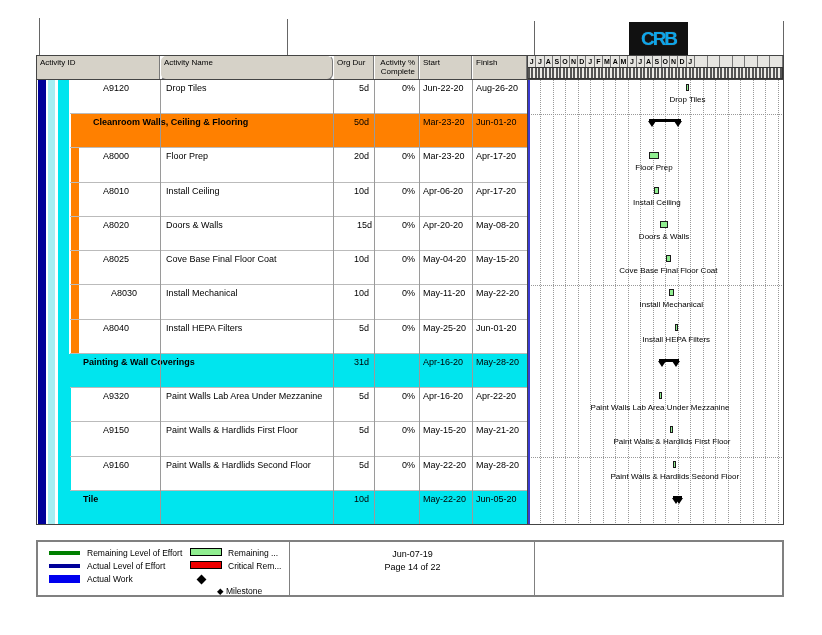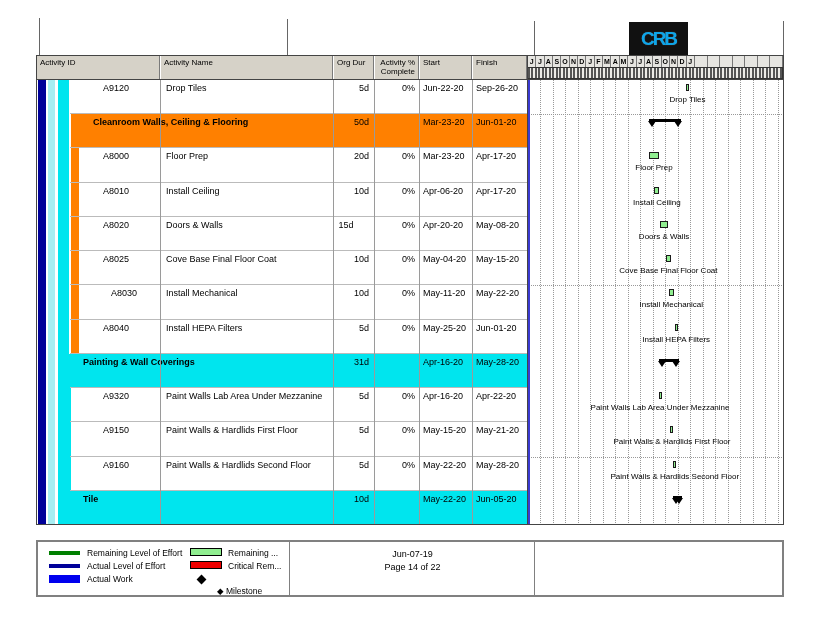--- a/index.html
+++ b/index.html
@@ -65,21 +65,21 @@
   <div class="vline" style="left:39px;top:18px;height:37px;"></div>
   <div class="vline" style="left:287px;top:19px;height:36px;"></div>
   <div class="vline" style="left:534px;top:21px;height:34px;"></div>
   <div class="vline" style="left:783px;top:21px;height:34px;"></div>
 
   <div id="logo">
     <span>CRB</span>
   </div>
 
   <div class="hcell" style="left:36px;width:124px;">Activity ID</div>
-  <div class="hcell" style="left:160px;width:173px;">Activity Name</div>
+  <div class="hcell" style="left:160px;width:173px;border-radius:6px;">Activity Name</div>
   <div class="hcell" style="left:333px;width:41px;">Org Dur</div>
   <div class="hcell right" style="left:374px;width:45px;">Activity % Complete</div>
   <div class="hcell" style="left:419px;width:53px;">Start</div>
   <div class="hcell" style="left:472px;width:55px;">Finish</div>
 
   <div class="abs" style="left:527px;top:55px;width:257px;height:25px;background:#efeeea;"></div>
   <div id="timeline-letters">
       <div class="tl-cell" style="position: absolute; left: 528px; width: 8.35px;">J</div>
       <div class="tl-cell" style="position: absolute; left: 536.35px; width: 8.35px;">J</div>
       <div class="tl-cell" style="position: absolute; left: 544.7px; width: 8.35px;">A</div>
@@ -114,21 +114,21 @@
       <div class="row" style="left: 36px; top: 80px; width: 491px; height: 34.2307px;">
         <div class="strip navy" style="left: 2px; width: 8px;"></div>
         <div class="strip pale" style="left: 12px; width: 7px;"></div>
         <div class="strip cyan" style="left: 22px; width: 11px;"></div>
         <div class="rowline"></div>
         <div class="cell" style="left: 36px; width: 88px; text-align: center;">A9120</div>
         <div class="cell" style="left: 130px; width: 198px;">Drop Tiles</div>
         <div class="cell rt" style="left: 297px; width: 36px;">5d</div>
         <div class="cell rt" style="left: 338px; width: 41px;">0%</div>
         <div class="cell" style="left: 387px; width: 50px;">Jun-22-20</div>
-        <div class="cell" style="left: 440px; width: 50px;">Sep-26-20</div>
+        <div class="cell" style="left: 440px; width: 50px;">Aug-26-20</div>
       </div>
       <div class="row" style="left: 36px; top: 114.231px; width: 491px; height: 34.2307px;">
         <div class="band orange" style="left: 35px;"></div>
         <div class="strip navy" style="left: 2px; width: 8px;"></div>
         <div class="strip pale" style="left: 12px; width: 7px;"></div>
         <div class="strip cyan" style="left: 22px; width: 11px;"></div>
         <div class="rowline"></div>
         <div class="cell gname" style="left: 57px; width: 230px;">Cleanroom Walls, Ceiling &amp; Flooring</div>
         <div class="cell rt" style="left: 297px; width: 36px;">50d</div>
         <div class="cell" style="left: 387px; width: 50px;">Mar-23-20</div>
@@ -161,21 +161,21 @@
         <div class="cell" style="left: 440px; width: 50px;">Apr-17-20</div>
       </div>
       <div class="row" style="left: 36px; top: 216.923px; width: 491px; height: 34.2307px;">
         <div class="strip navy" style="left: 2px; width: 8px;"></div>
         <div class="strip pale" style="left: 12px; width: 7px;"></div>
         <div class="strip cyan" style="left: 22px; width: 11px;"></div>
         <div class="strip orange" style="left: 35px; width: 8px;"></div>
         <div class="rowline"></div>
         <div class="cell" style="left: 36px; width: 88px; text-align: center;">A8020</div>
         <div class="cell" style="left: 130px; width: 198px;">Doors &amp; Walls</div>
-        <div class="cell rt" style="left: 286px; width: 48px; text-align: center;">15d</div>
+        <div class="cell rt" style="left: 299px; width: 37px;">15d</div>
         <div class="cell rt" style="left: 338px; width: 41px;">0%</div>
         <div class="cell" style="left: 387px; width: 50px;">Apr-20-20</div>
         <div class="cell" style="left: 440px; width: 50px;">May-08-20</div>
       </div>
       <div class="row" style="left: 36px; top: 251.154px; width: 491px; height: 34.2307px;">
         <div class="strip navy" style="left: 2px; width: 8px;"></div>
         <div class="strip pale" style="left: 12px; width: 7px;"></div>
         <div class="strip cyan" style="left: 22px; width: 11px;"></div>
         <div class="strip orange" style="left: 35px; width: 8px;"></div>
         <div class="rowline"></div>

